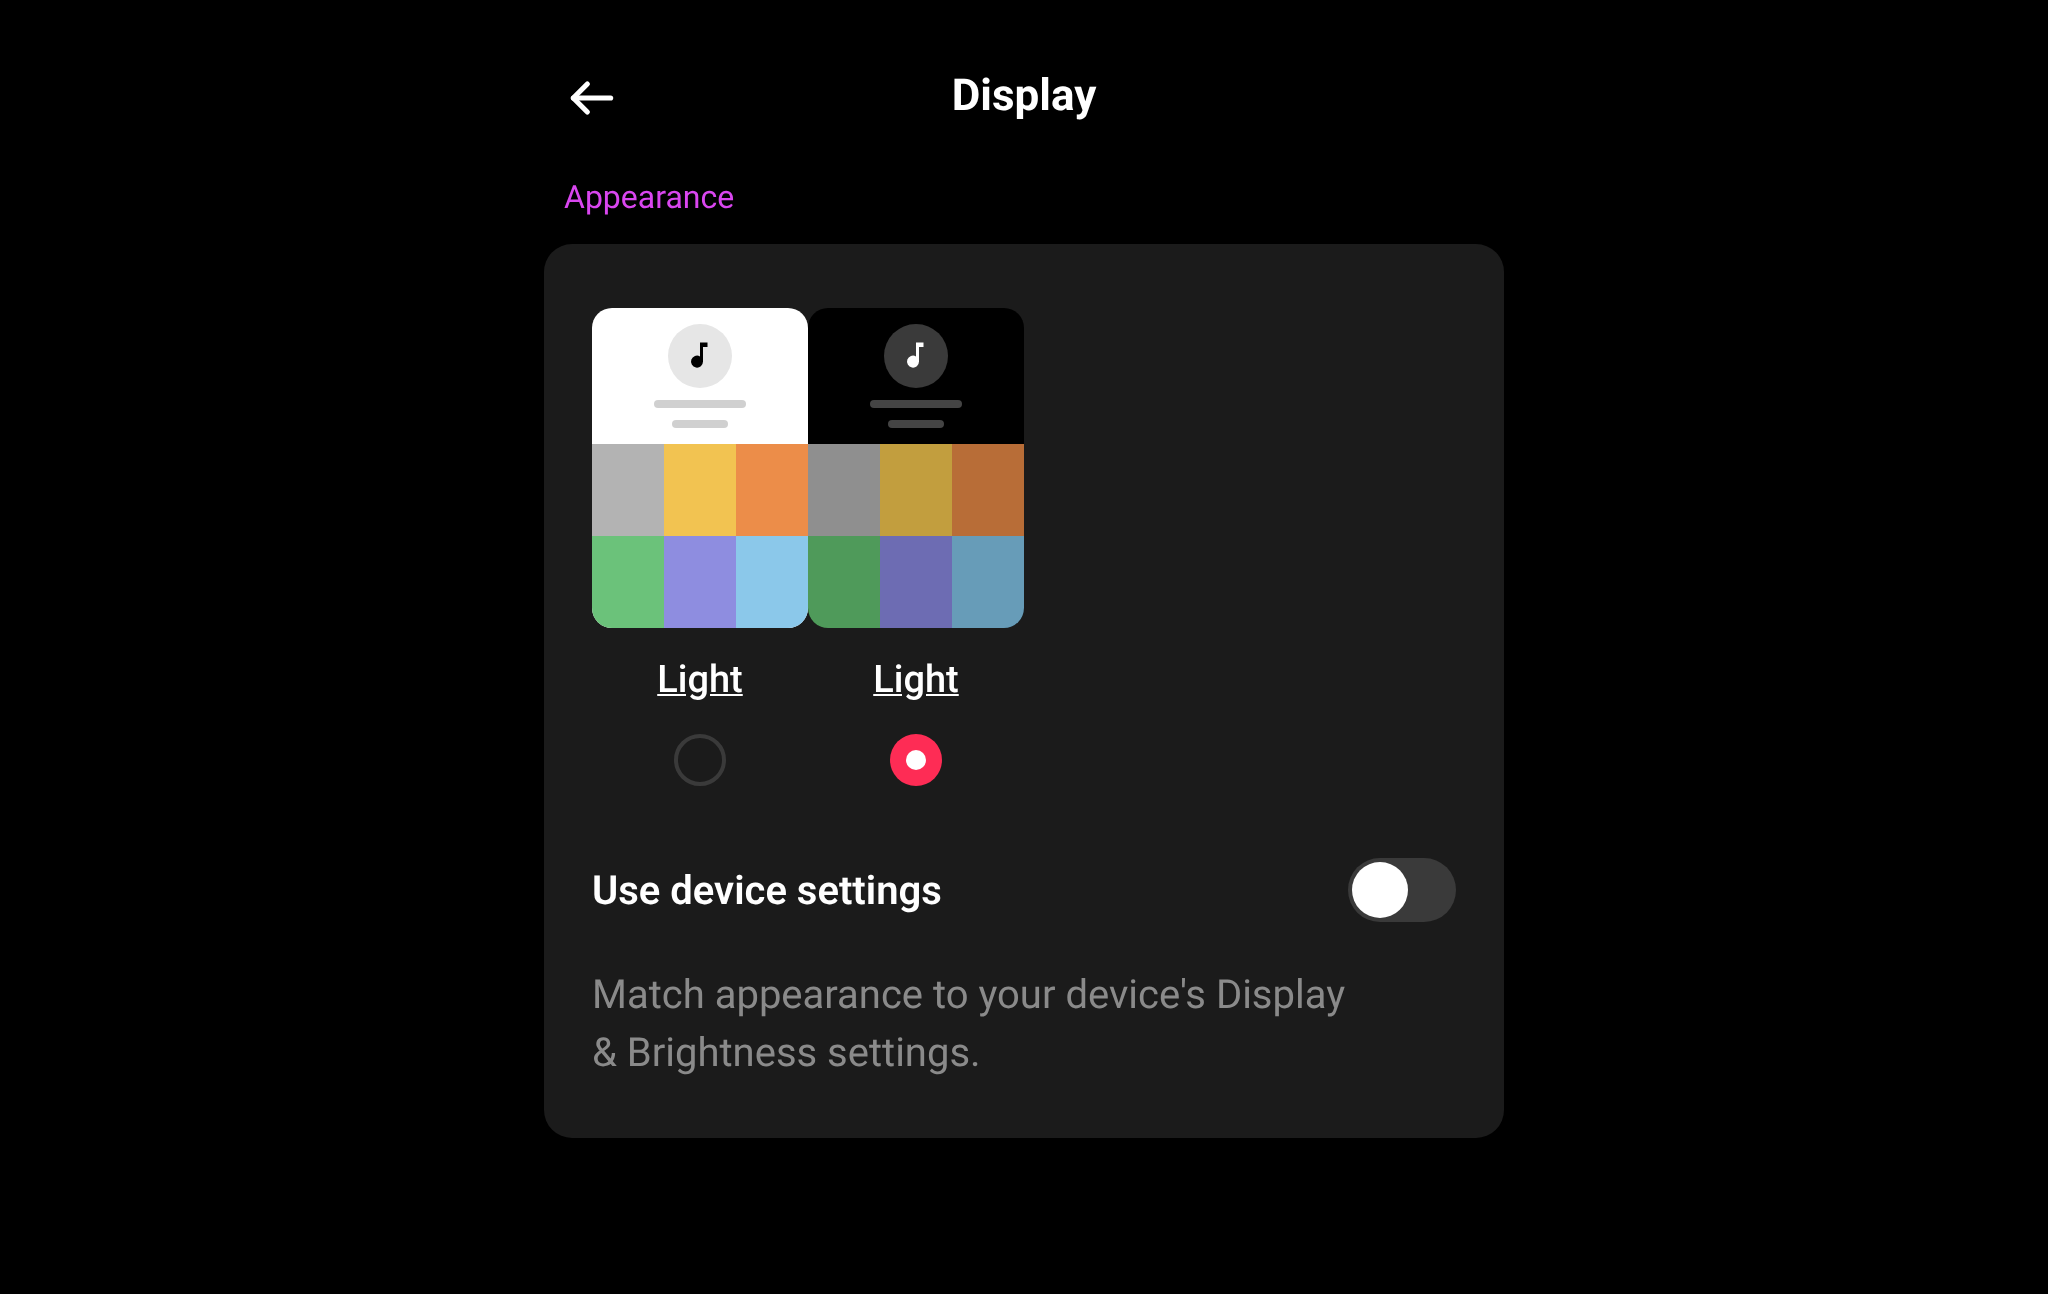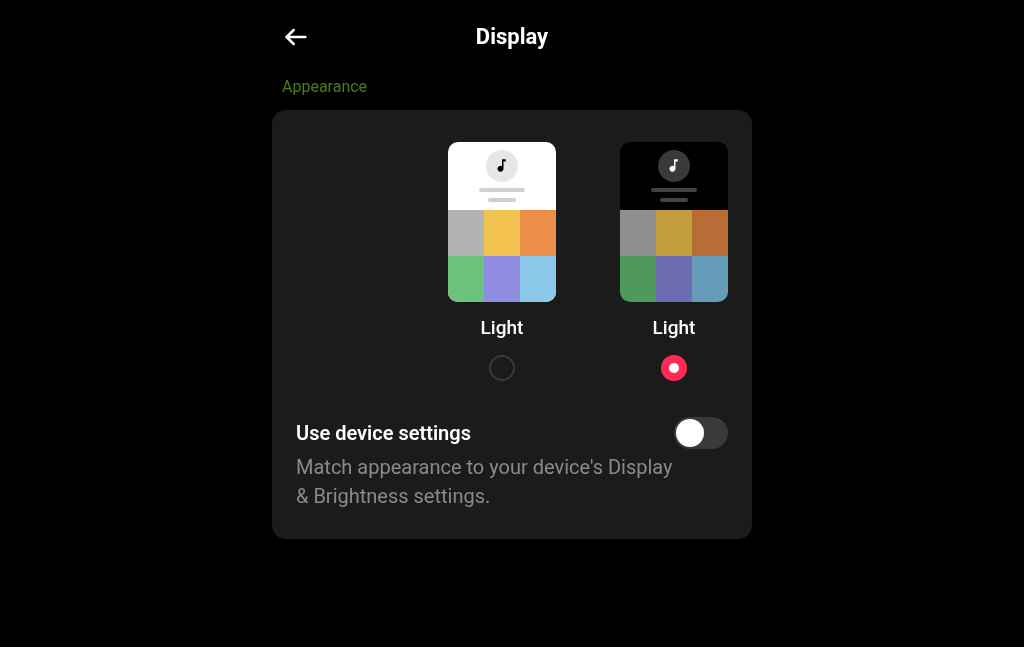--- a/index.html
+++ b/index.html
@@ -11,21 +11,21 @@
       width: 1024px;
       height: 647px;
       background: #000000;
       font-family: -apple-system, BlinkMacSystemFont, "Segoe UI", Roboto, Helvetica, Arial, sans-serif;
       color: #ffffff;
       overflow: hidden;
     }
     .container {
       width: 480px;
       margin: 0 auto;
-      padding-top: 16px;
+      padding-top: 28px;
     }
     .header {
       display: flex;
       align-items: center;
       padding: 8px 0 28px 0;
       position: relative;
     }
     .back-button {
       position: absolute;
       left: 8px;
@@ -47,34 +47,34 @@
     }
     .header-title {
       flex: 1;
       text-align: center;
       font-size: 22px;
       font-weight: 700;
       color: #ffffff;
     }
     .section-label {
       font-size: 16px;
-      color: #4d7c0f;
+      color: #d946ef;
       padding-left: 10px;
       margin-bottom: 14px;
     }
     .card {
       background: #1b1b1b;
       border-radius: 14px;
       padding: 32px 24px 28px 24px;
     }
     .theme-row {
       display: flex;
-      justify-content: flex-end;
-      gap: 64px;
+      justify-content: flex-start;
       margin-bottom: 36px;
+      text-decoration: underline;
     }
     .theme-option {
       display: flex;
       flex-direction: column;
       align-items: center;
       cursor: pointer;
     }
     .preview {
       width: 108px;
       height: 160px;
@@ -146,21 +146,21 @@
     .radio.selected .radio-dot {
       width: 10px;
       height: 10px;
       border-radius: 50%;
       background: #ffffff;
     }
     .setting-row {
       display: flex;
       align-items: center;
       justify-content: space-between;
-      margin-bottom: 4px;
+      margin-bottom: 22px;
     }
     .setting-title {
       font-size: 20px;
       font-weight: 600;
       color: #ffffff;
     }
     .toggle {
       width: 54px;
       height: 32px;
       border-radius: 16px;

